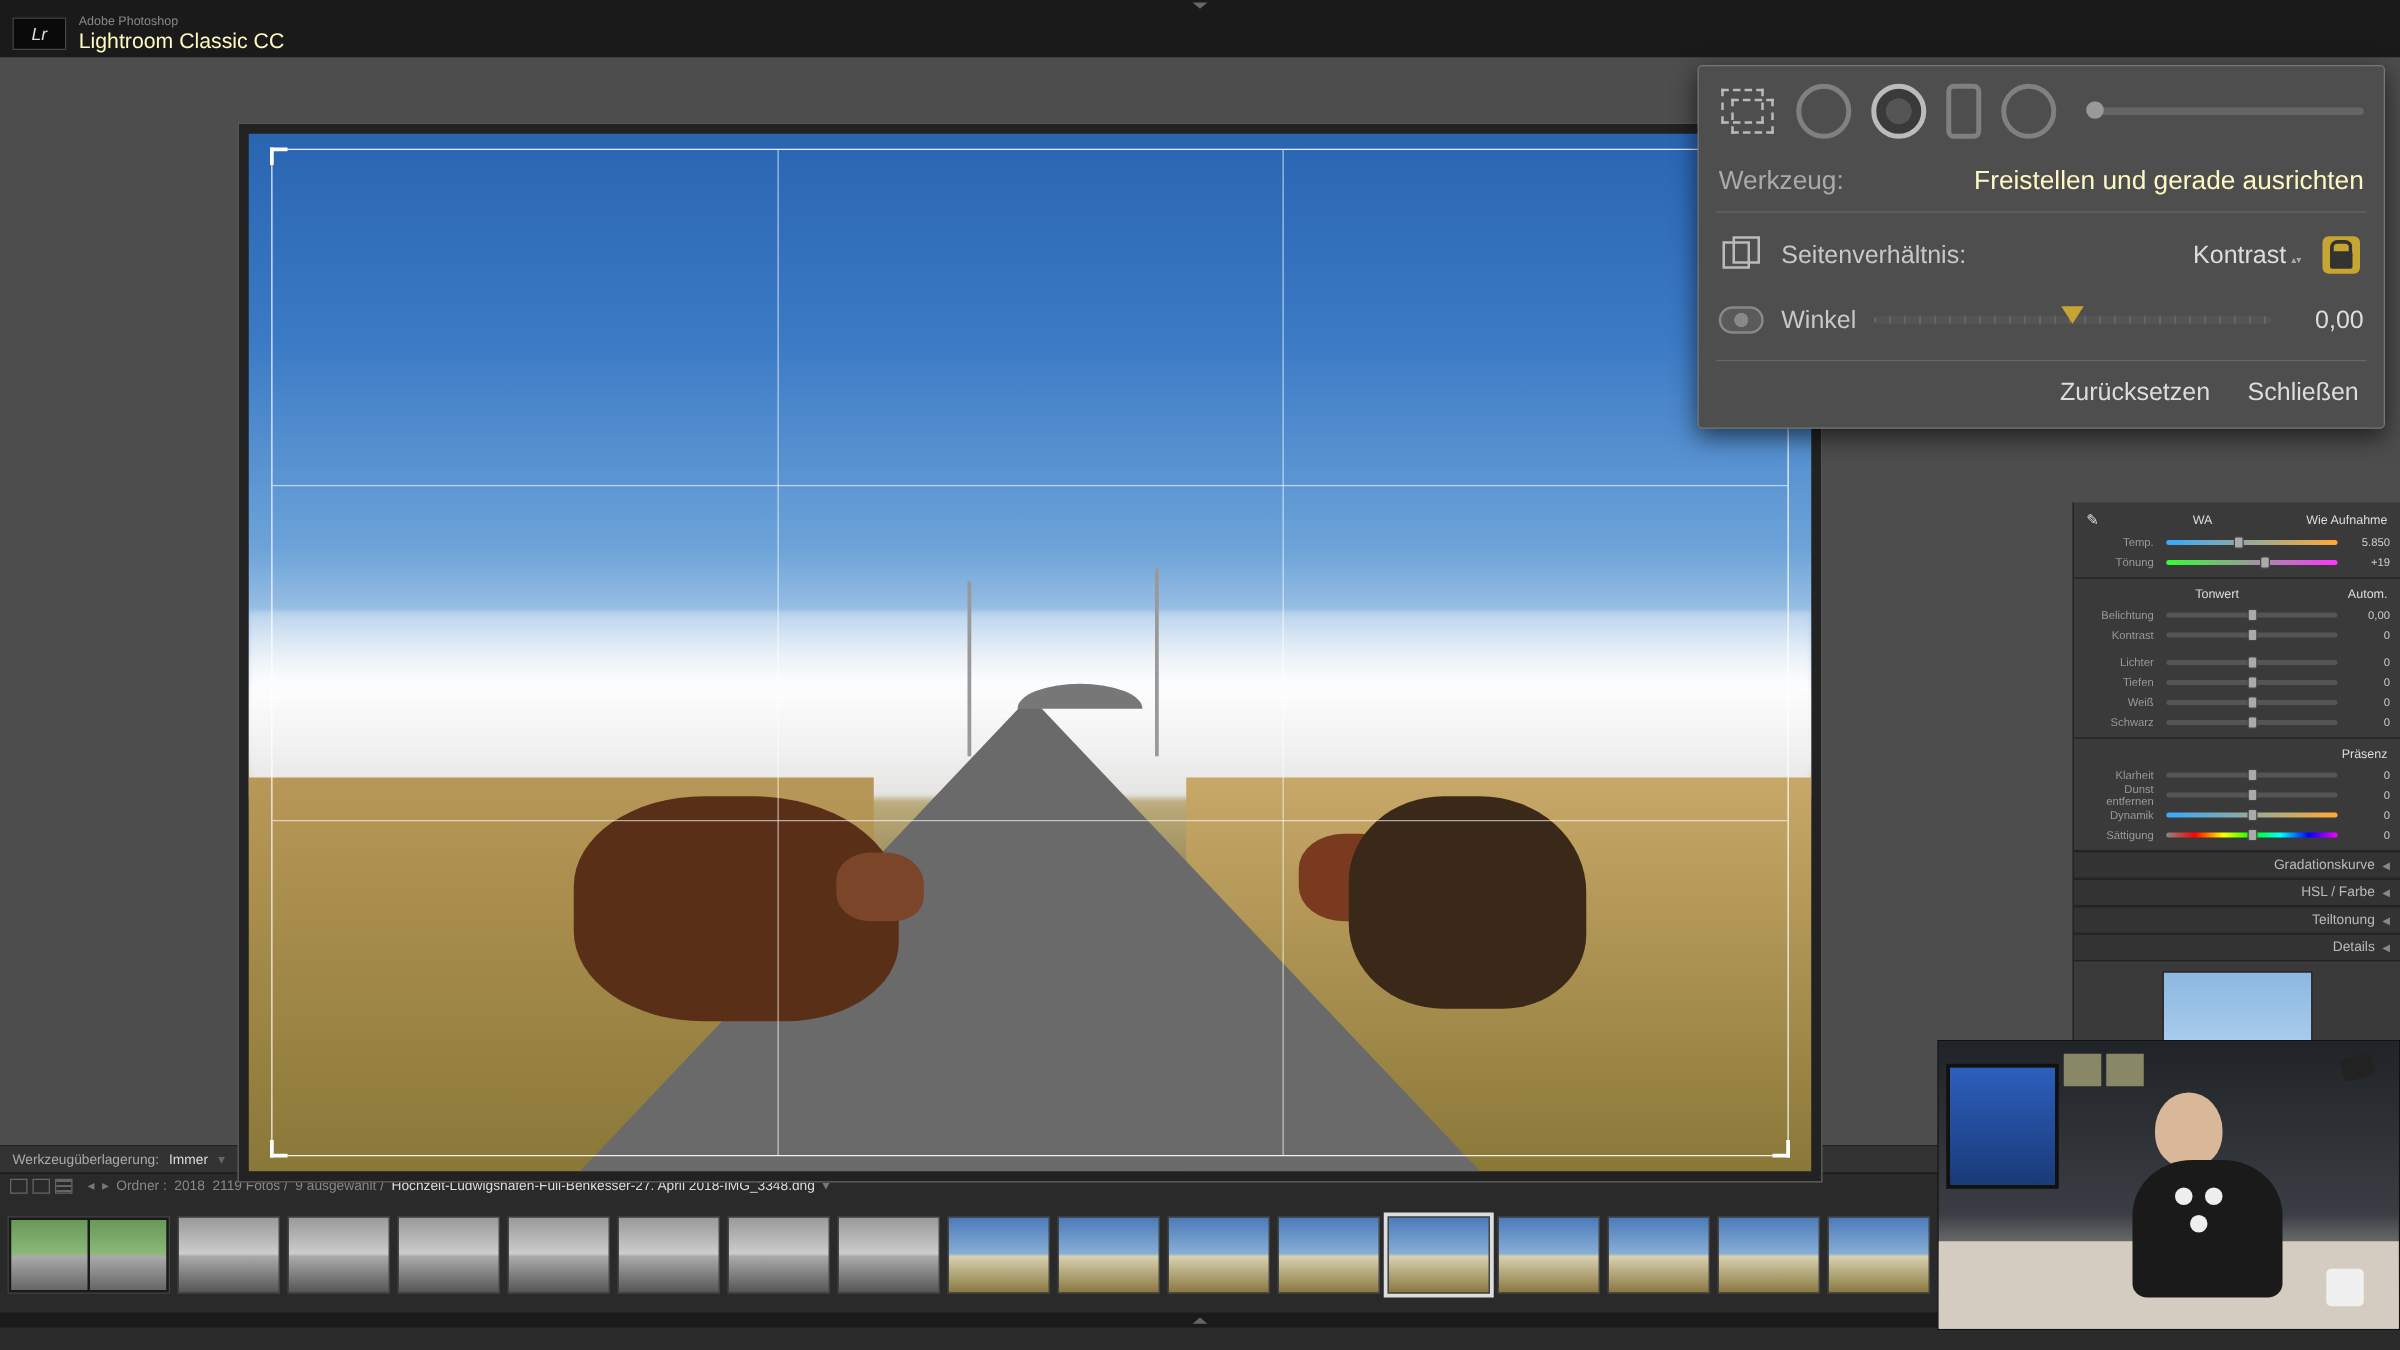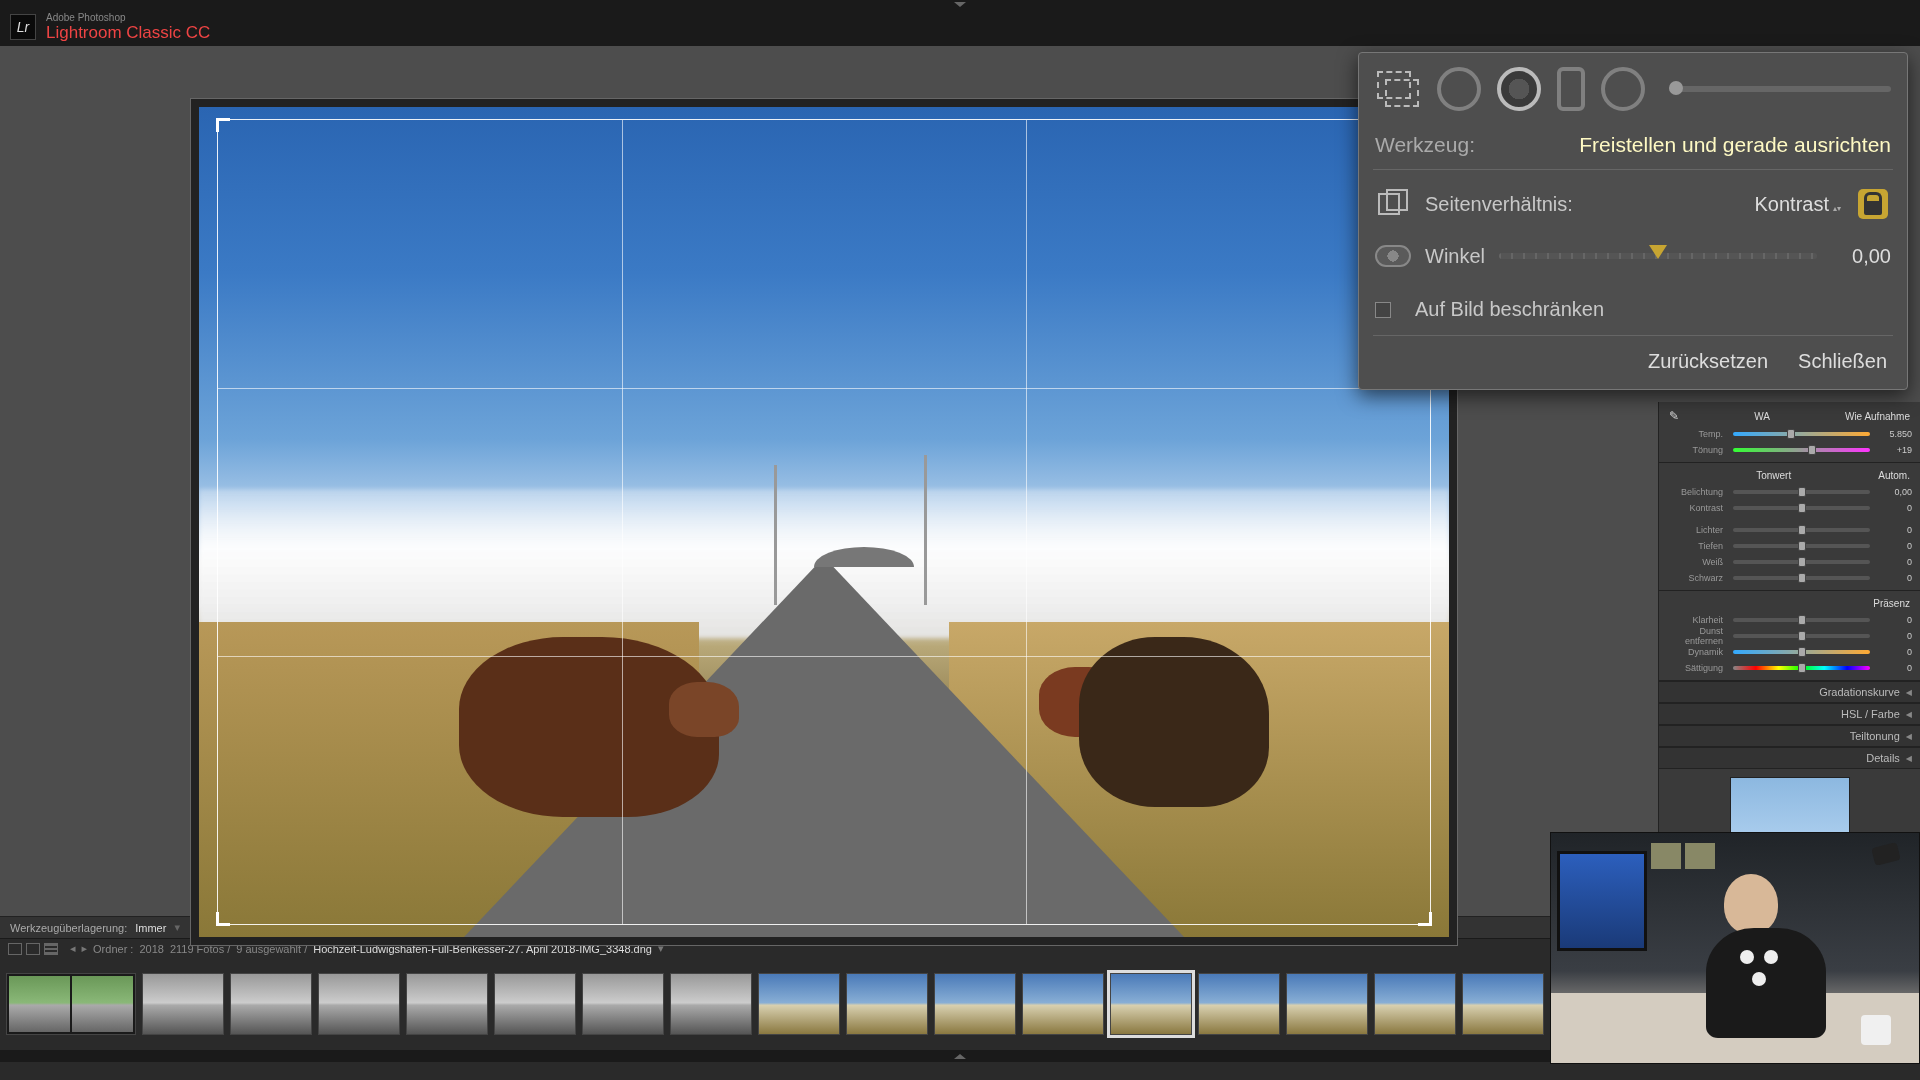--- a/index.html
+++ b/index.html
@@ -18,35 +18,35 @@
   }
   .title-bar {
     height: 38px;
     background: #1a1a1a;
     display: flex;
     align-items: center;
     padding: 0 10px;
     gap: 10px;
   }
   .lr-logo {
-    width: 26px;
+    width: 43px;
     height: 26px;
     background: #0a0a0a;
     border: 1px solid #444;
     display: flex;
     align-items: center;
     justify-content: center;
     font-size: 14px;
     font-style: italic;
     color: #ddd;
     font-weight: 300;
   }
   .app-title {
     font-size: 17px;
-    color: #ef4444;
+    color: #fef9c3;
     font-weight: 300;
   }
   .top-handle {
     width: 100%;
     height: 8px;
     background: #1a1a1a;
     display:flex;
     justify-content:center;
     align-items:center;
   }
@@ -650,24 +650,20 @@
       <span class="sq-icon">
         <span class="level-icon"></span>
       </span>
       <span style="color:#c8c8c8;font-size:20px;">Winkel</span>
       <div class="angle-slider">
           <div class="knob"></div>
         </div>
       <span class="angle-val">0,00</span>
     </div>
 
-    <div class="row" style="padding-top:16px;">
-      <span class="checkbox"></span>
-      <span style="font-size:20px;color:#c8c8c8;">Auf Bild beschränken</span>
-    </div>
 
     <div class="footer">
       <span>Zurücksetzen</span>
       <span>Schließen</span>
     </div>
   </div>
 
 </div>
 
 <div class="overlay-bar">

